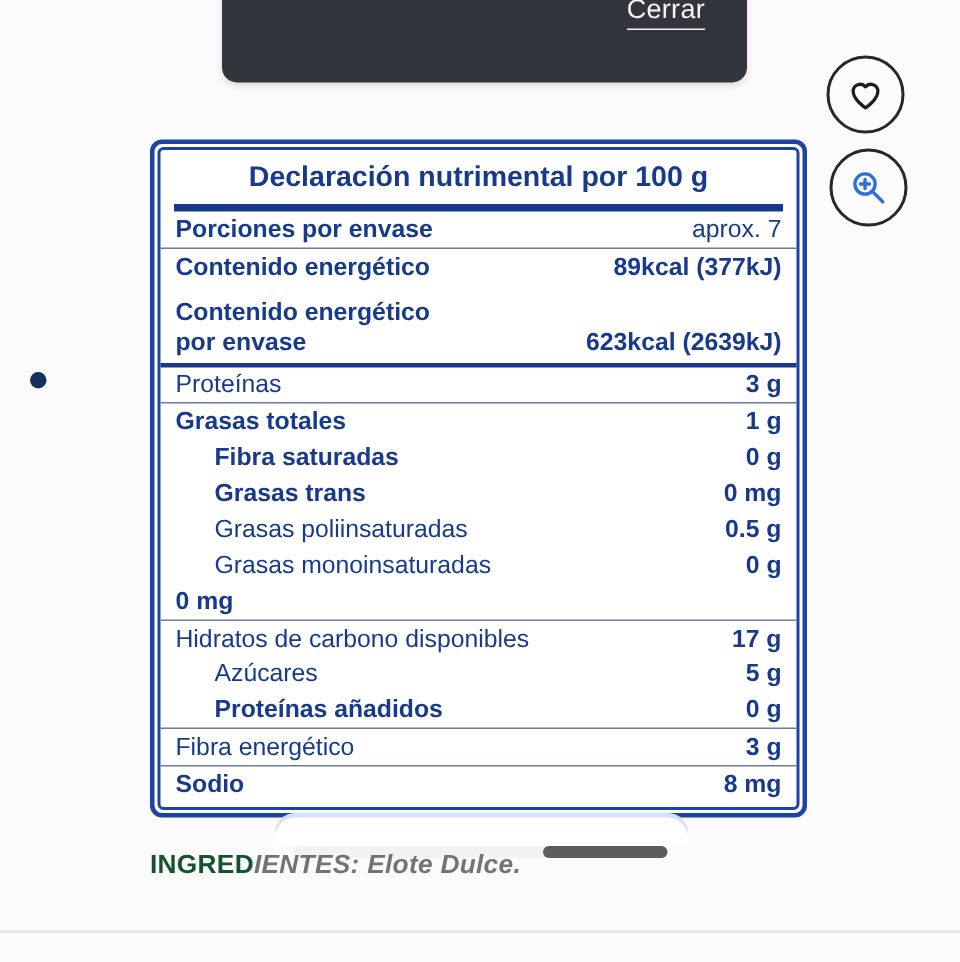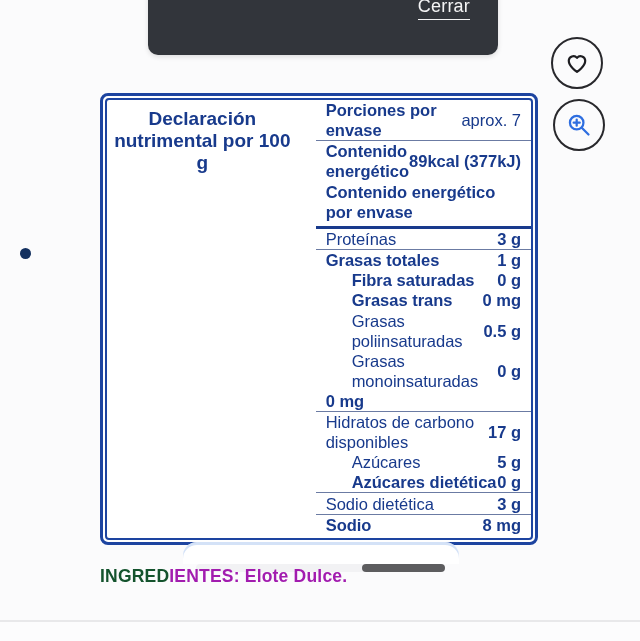--- a/index.html
+++ b/index.html
@@ -19,21 +19,21 @@
   .btn-zoom{left:553px;top:99px;}
 
   
   .carousel-dot{position:absolute;left:20px;top:248px;width:11px;height:11px;border-radius:50%;
     background:#13305f;}
 
   
   .nutri-label{position:absolute;left:100px;top:93px;width:438px;height:452px;
     box-sizing:border-box;background:#ffffff;border:3.5px solid #1d44a0;border-radius:8px;padding:2px;}
   .nutri-inner{box-sizing:border-box;height:100%;border:2px solid #1d44a0;border-radius:4px;
-    display:flex;flex-direction:row;color:#183a8c;}
+    display:flex;flex-direction:column;color:#183a8c;}
   .nutri-title{text-align:center;font-weight:bold;font-size:19px;padding:8px 0 6px;color:#183a8c;}
   .title-rule{height:5px;background:#183a8c;margin:0 9px;}
   .nrows{flex:1;display:flex;flex-direction:column;padding-bottom:3px;}
   .nrow{flex:1;display:flex;justify-content:space-between;align-items:center;
     padding:0 10px;font-size:16.5px;line-height:20px;}
   .nrow.two{flex:2;align-items:flex-end;padding-bottom:4px;}
   .nrow.sep-thin{border-bottom:1.5px solid #6b7ba3;}
   .nrow.sep-thick{border-bottom:3.5px solid #183a8c;}
   .nname{white-space:pre-line;}
   .nname.ind{padding-left:26px;}
@@ -47,21 +47,21 @@
   
   .scroll-track{position:absolute;left:196px;top:564px;width:248px;height:8px;border-radius:4px;
     background:#f2f2f4;}
   .scroll-thumb{position:absolute;left:362px;top:564px;width:83px;height:8px;border-radius:4px;
     background:#5d5d5f;cursor:pointer;}
 
   
   .ingredients{position:absolute;left:100px;top:566px;font-size:17.5px;font-weight:bold;
     letter-spacing:0.2px;white-space:nowrap;}
   .ing-solid{color:#14532d;}
-  .ing-faded{color:#a21caf;}
+  .ing-faded{color:#737373;font-style:italic;}
 
   
   .bottom-divider{position:absolute;left:0;top:620px;width:640px;height:2px;background:#e8e8ea;}
   .bottom-strip{position:absolute;left:0;top:622px;width:640px;height:19px;background:#fcfcfd;}
 </style>
 </head>
 <body>
 
 <div id="screen">
 
@@ -99,20 +99,21 @@
             <span class="nname b">Porciones por envase</span>
             <span class="nval">aprox. 7</span>
           </div>
           <div class="nrow sep-none">
             <span class="nname b">Contenido energético</span>
             <span class="nval b">89kcal (377kJ)</span>
           </div>
           <div class="nrow sep-thick two">
             <span class="nname b">Contenido energético
 por envase</span>
+            <span class="nval b">623kcal (2639kJ)</span>
           </div>
           <div class="nrow sep-thin">
             <span class="nname">Proteínas</span>
             <span class="nval b">3 g</span>
           </div>
           <div class="nrow sep-none">
             <span class="nname b">Grasas totales</span>
             <span class="nval b">1 g</span>
           </div>
           <div class="nrow sep-none">
@@ -136,25 +137,25 @@
           </div>
           <div class="nrow sep-none">
             <span class="nname">Hidratos de carbono disponibles</span>
             <span class="nval b">17 g</span>
           </div>
           <div class="nrow sep-none">
             <span class="nname ind">Azúcares</span>
             <span class="nval b">5 g</span>
           </div>
           <div class="nrow sep-thin">
-            <span class="nname b ind">Azúcares dietética</span>
+            <span class="nname b ind">Proteínas añadidos</span>
             <span class="nval b">0 g</span>
           </div>
           <div class="nrow sep-thin">
-            <span class="nname">Sodio dietética</span>
+            <span class="nname">Fibra energético</span>
             <span class="nval b">3 g</span>
           </div>
           <div class="nrow sep-none">
             <span class="nname b">Sodio</span>
             <span class="nval b">8 mg</span>
           </div>
         </div>
     </div>
   </div>
 

